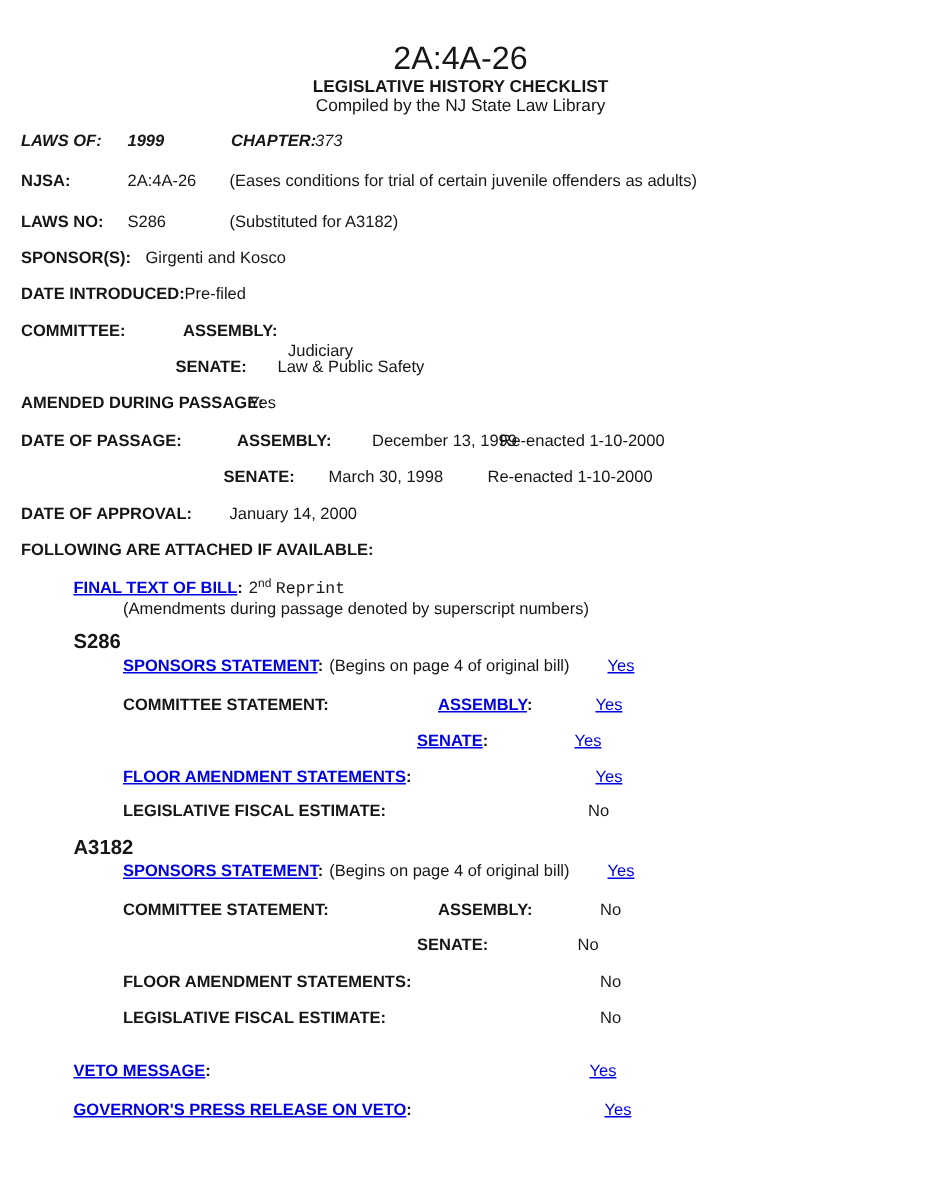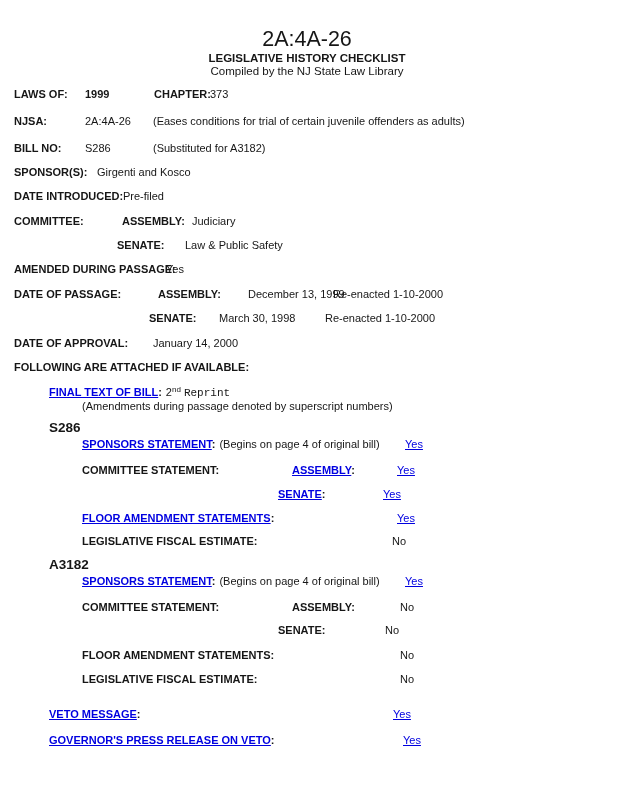--- a/index.html
+++ b/index.html
@@ -30,53 +30,53 @@
   <div class="line" style="top:28px; height:24px;">
     <span class="seg center h1">2A:4A-26</span>
   </div>
   <div class="line" style="top:52px;">
     <span class="seg center h2">LEGISLATIVE HISTORY CHECKLIST</span>
   </div>
   <div class="line" style="top:65px;">
     <span class="seg center h3">Compiled by the NJ State Law Library</span>
   </div>
 
-  <div class="line" style="top:88px;">
+  <div class="line" style="top:88px;font-style:italic;">
     <span class="seg b" style="left:14px;">LAWS OF:</span>
     <span class="seg b" style="left:85px;">1999</span>
     <span class="seg b" style="left:154px;">CHAPTER:</span>
     <span class="seg" style="left:210px;">373</span>
   </div>
 
   <div class="line" style="top:115px;">
     <span class="seg b" style="left:14px;">NJSA:</span>
     <span class="seg" style="left:85px;">2A:4A-26</span>
     <span class="seg" style="left:153px;">(Eases conditions for trial of certain juvenile offenders as adults)</span>
   </div>
 
   <div class="line" style="top:142px;">
-    <span class="seg b" style="left:14px;">BILL NO:</span>
+    <span class="seg b" style="left:14px;">LAWS NO:</span>
     <span class="seg" style="left:85px;">S286</span>
     <span class="seg" style="left:153px;">(Substituted for A3182)</span>
   </div>
 
   <div class="line" style="top:166px;">
     <span class="seg b" style="left:14px;">SPONSOR(S):</span>
     <span class="seg" style="left:97px;">Girgenti and Kosco</span>
   </div>
 
   <div class="line" style="top:190px;">
     <span class="seg b" style="left:14px;">DATE INTRODUCED:</span>
     <span class="seg" style="left:123px;">Pre-filed</span>
   </div>
 
   <div class="line" style="top:215px;">
     <span class="seg b" style="left:14px;">COMMITTEE:</span>
     <span class="seg b" style="left:122px;">ASSEMBLY:</span>
-    <span class="seg" style="left:192px;">Judiciary</span>
+    <span class="seg" style="left:192px;margin-top:13px;">Judiciary</span>
   </div>
 
   <div class="line" style="top:239px;">
     <span class="seg b" style="left:117px;">SENATE:</span>
     <span class="seg" style="left:185px;">Law &amp; Public Safety</span>
   </div>
 
   <div class="line" style="top:263px;">
     <span class="seg b" style="left:14px;">AMENDED DURING PASSAGE:</span>
     <span class="seg" style="left:166px;">Yes</span>

